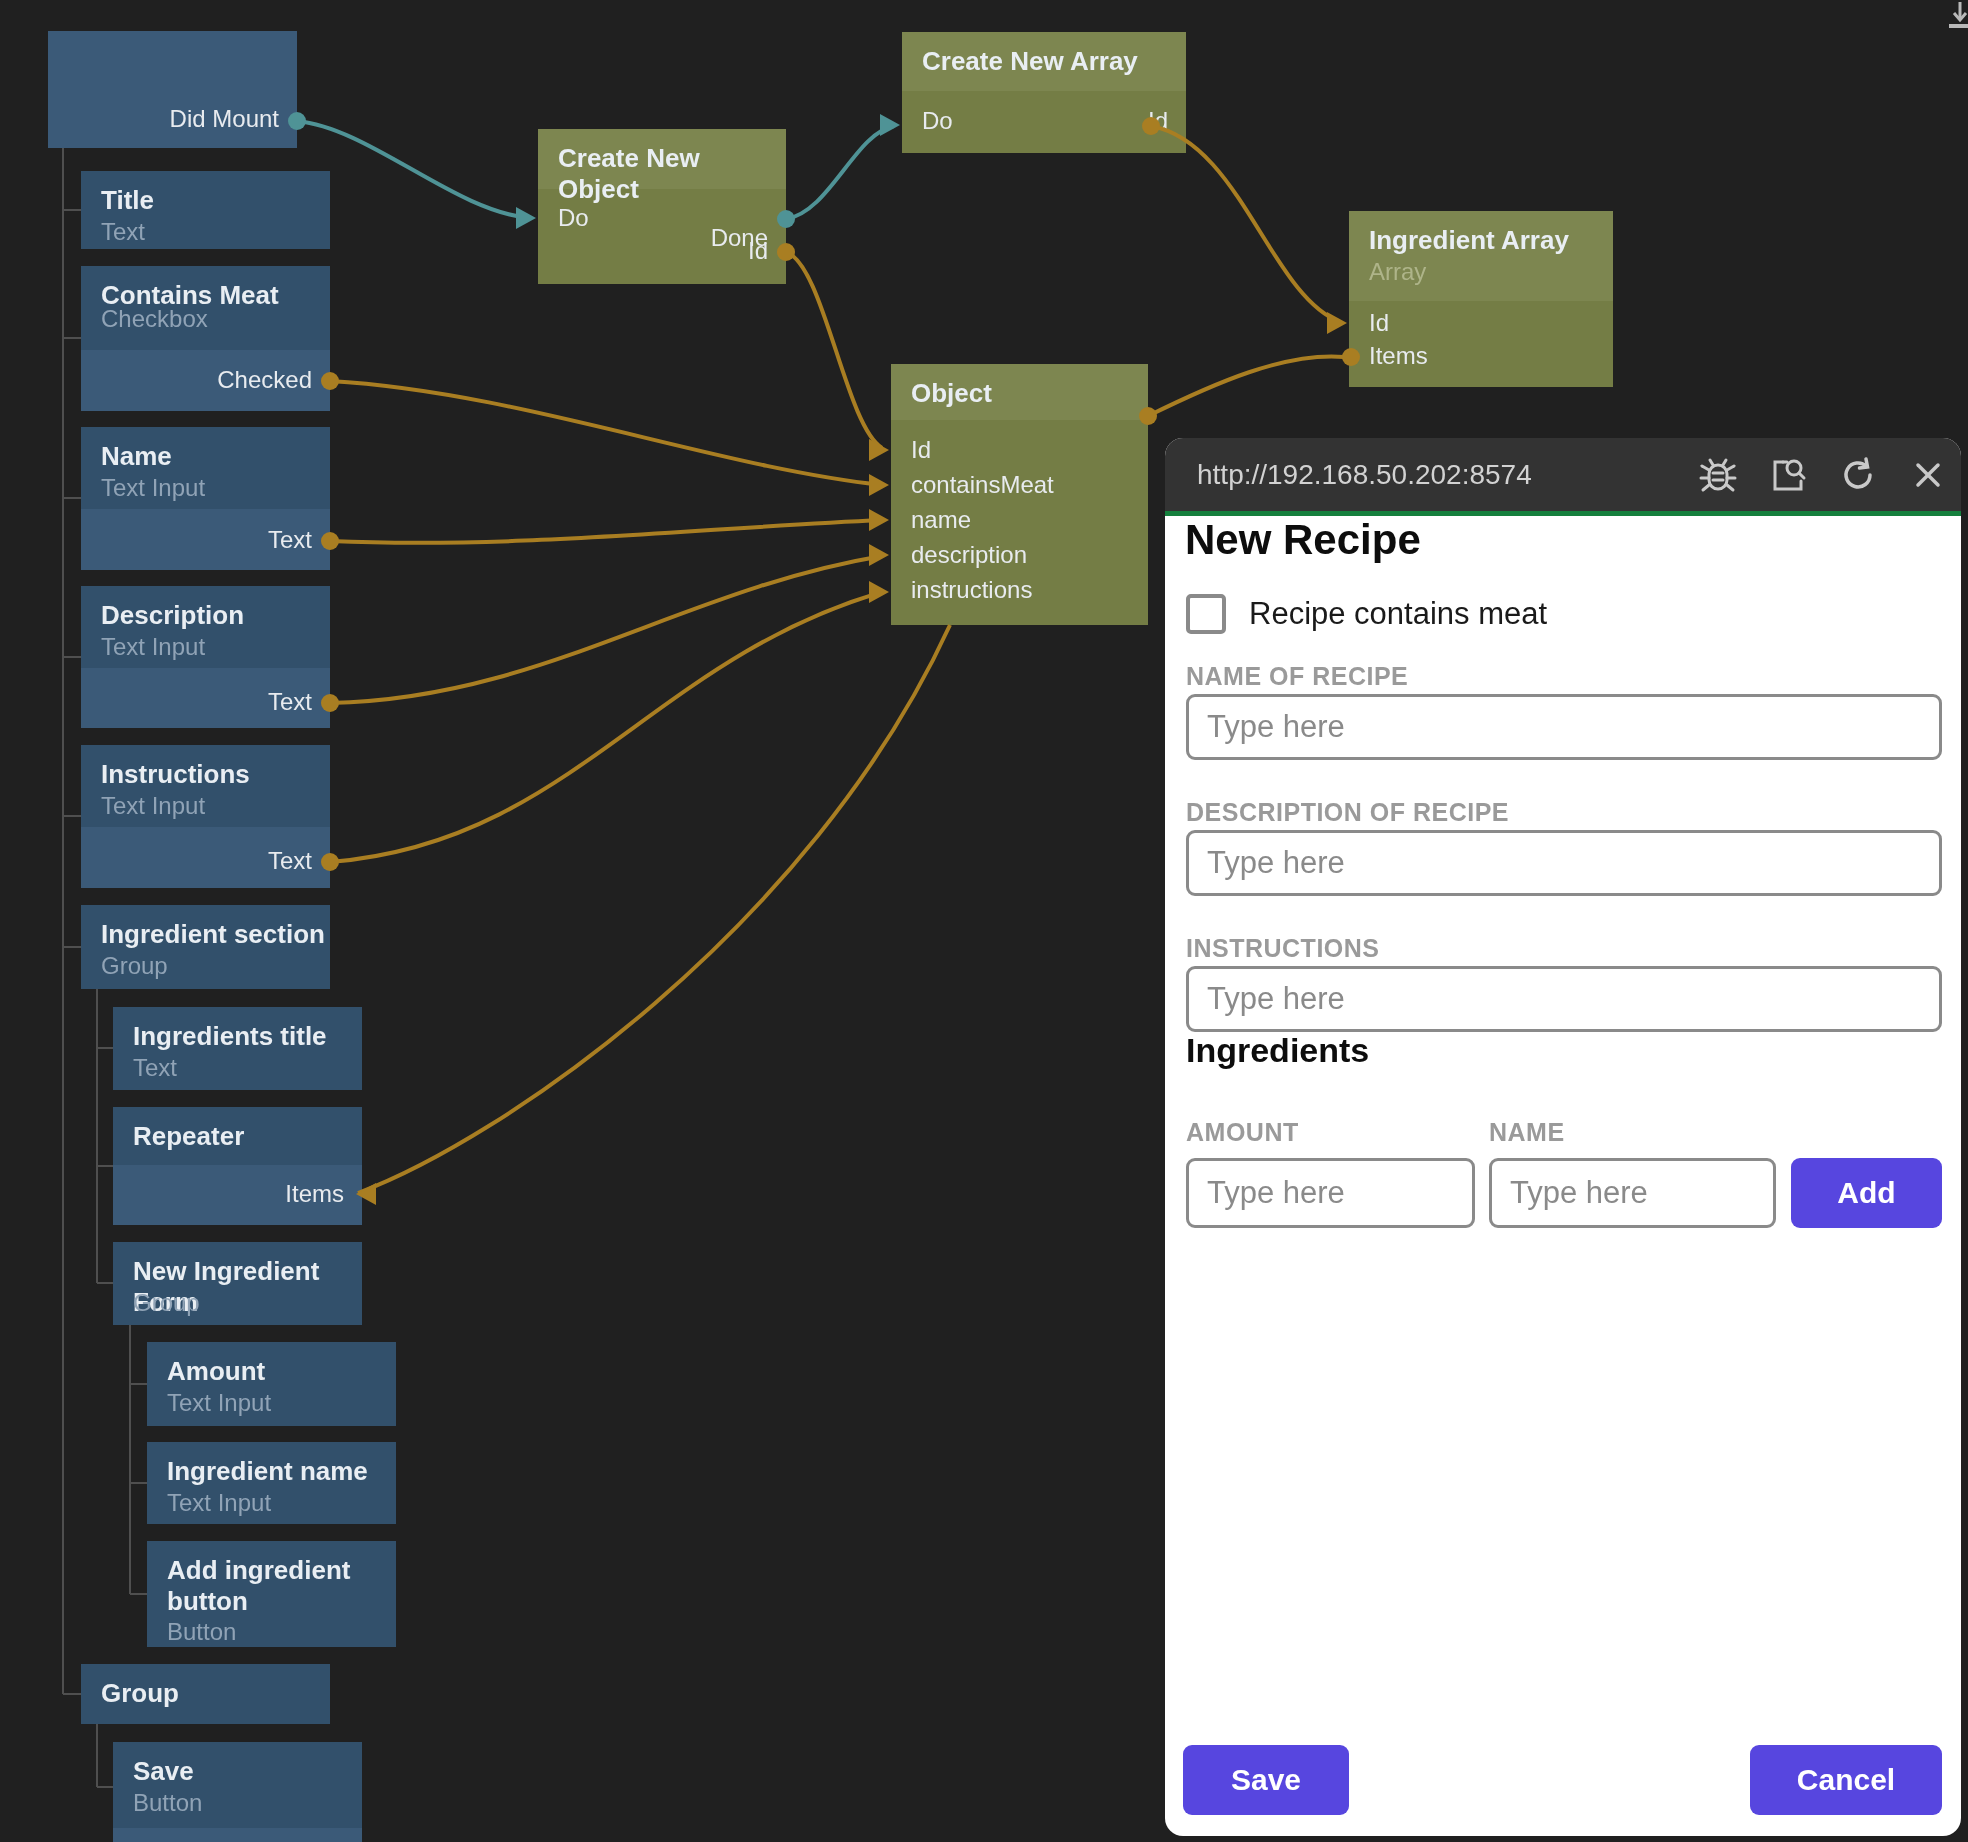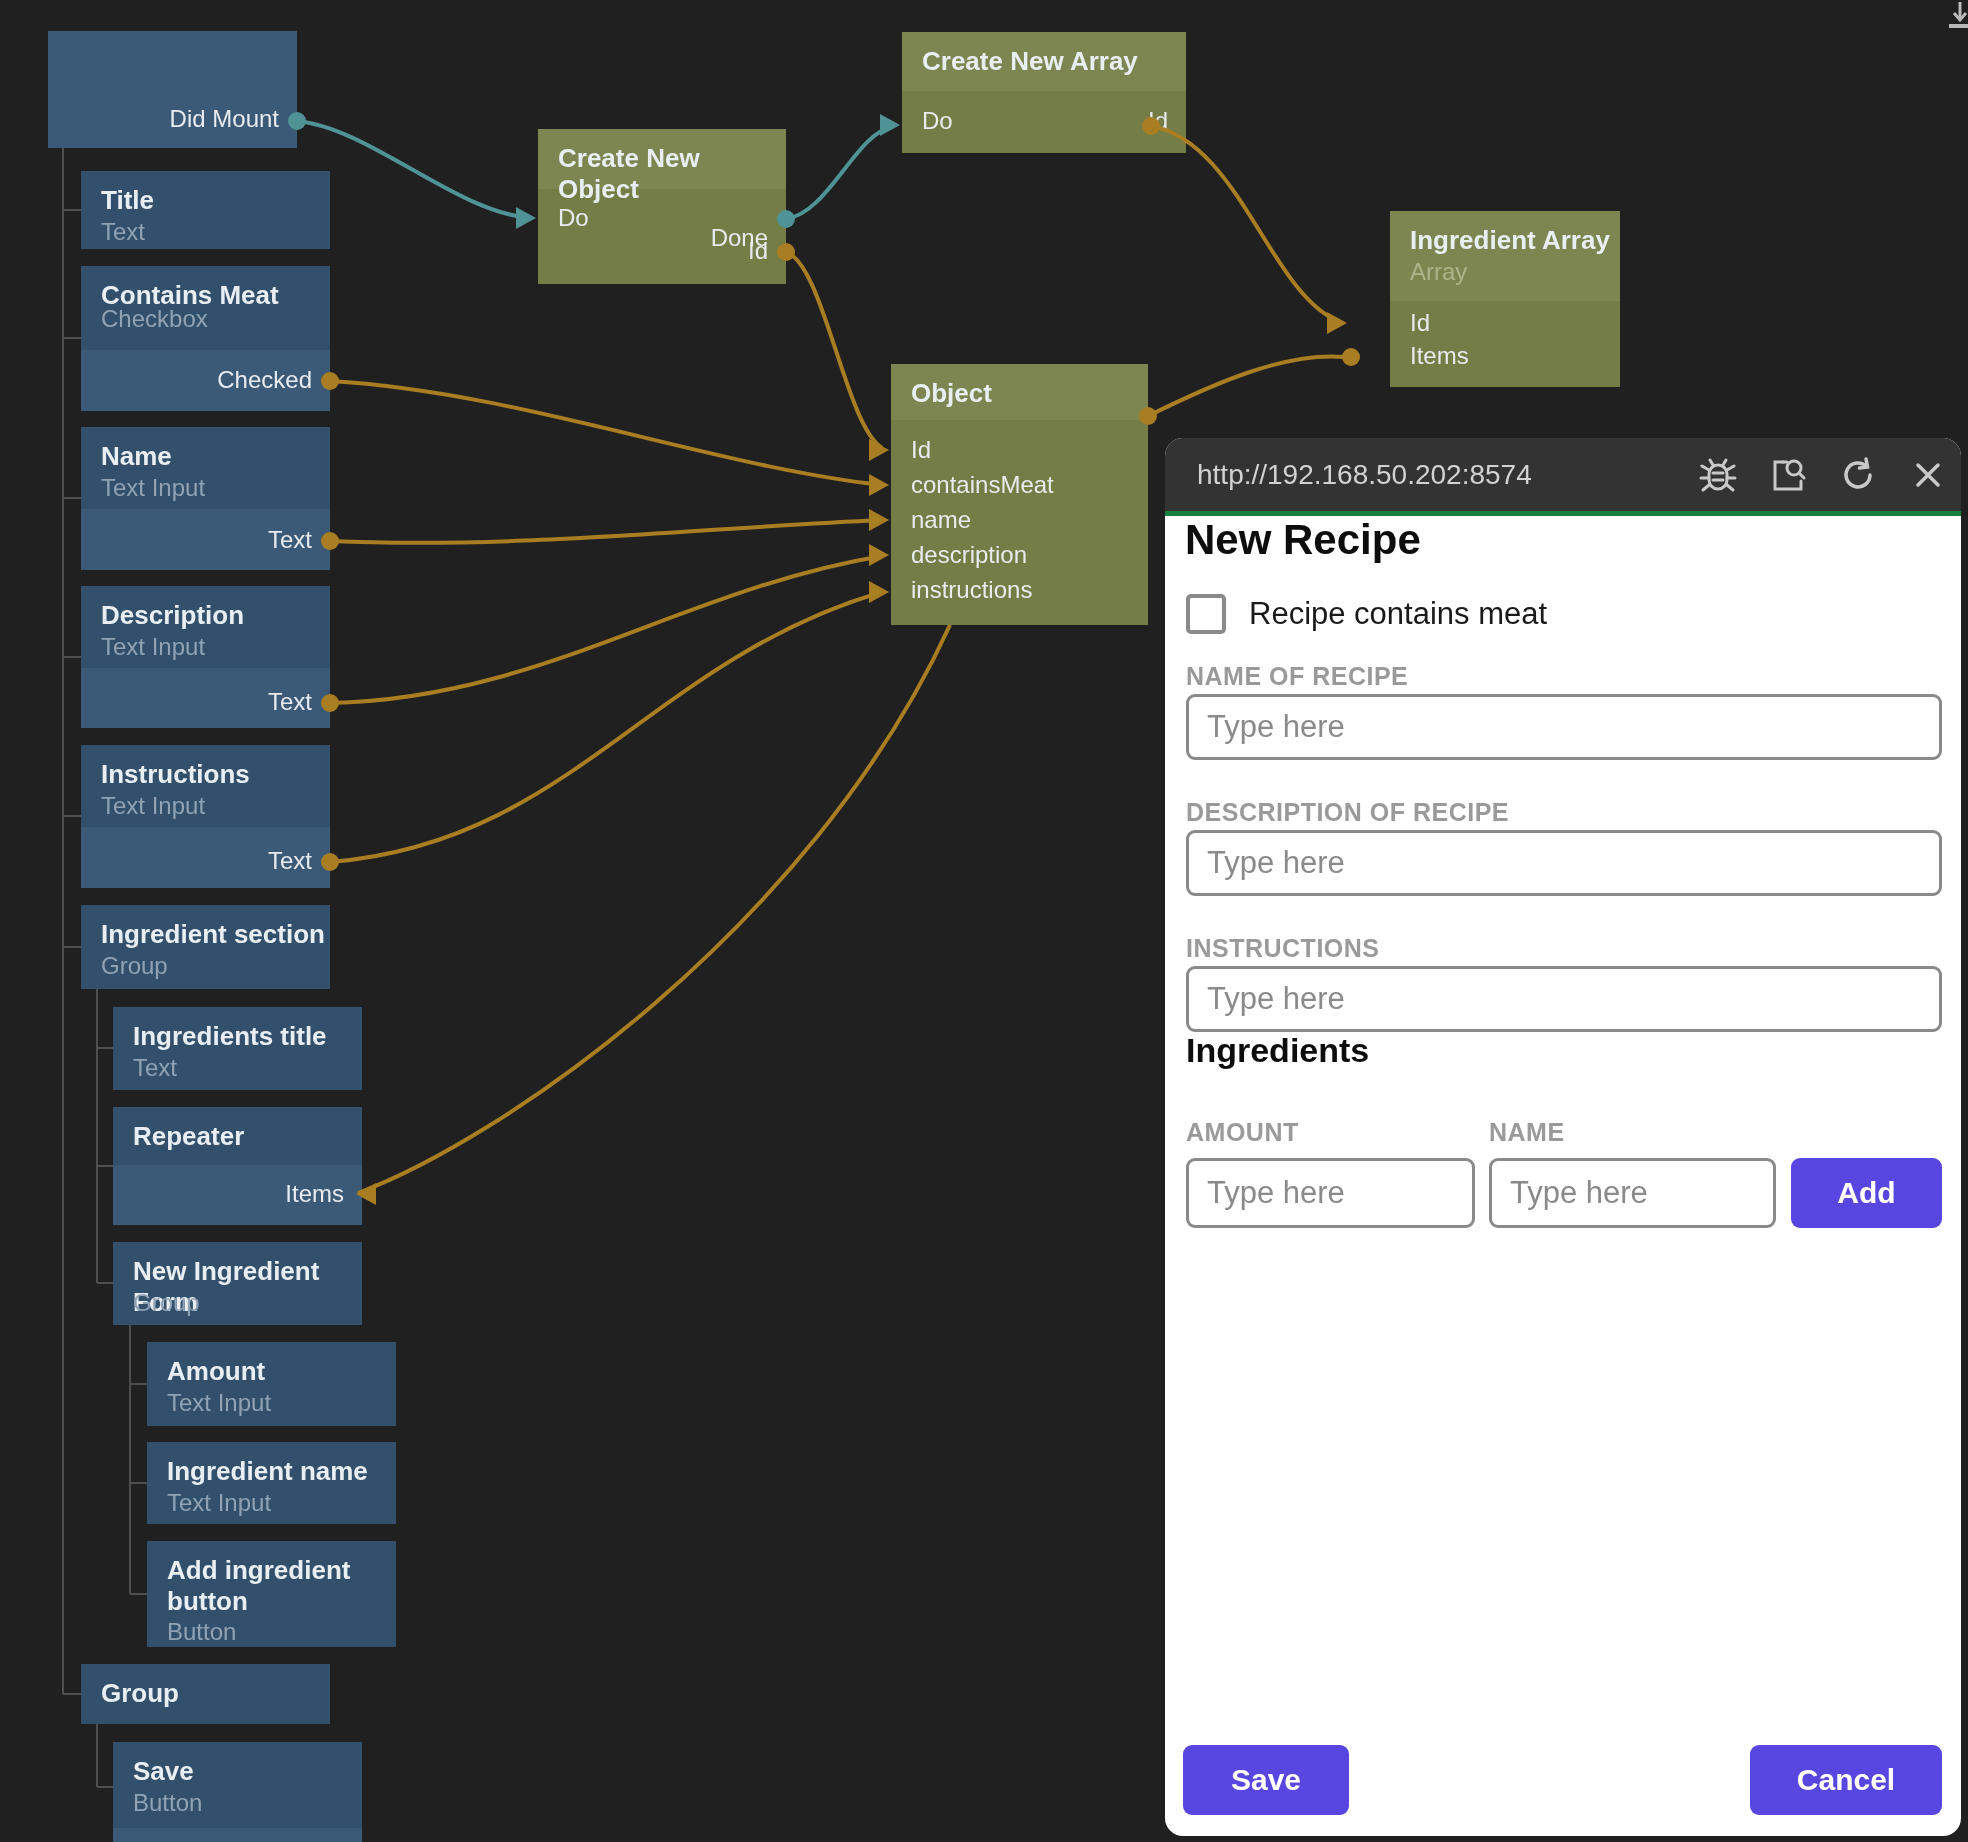--- a/index.html
+++ b/index.html
@@ -169,21 +169,21 @@
       <div class="node green" style="left: 891px; top: 364px; width: 257px; height: 261px;">
         <div class="hd" style="height: 56px;">
           <span class="title" style="top: 14px;">Object</span>
         </div>
         <div class="port l" style="top: 71px;">Id</div>
         <div class="port l" style="top: 106px;">containsMeat</div>
         <div class="port l" style="top: 141px;">name</div>
         <div class="port l" style="top: 176px;">description</div>
         <div class="port l" style="top: 211px;">instructions</div>
       </div>
-      <div class="node green" style="left: 1349px; top: 211px; width: 230px; height: 176px; margin-left: 41px;">
+      <div class="node green" style="left: 1349px; top: 211px; width: 264px; height: 176px;">
         <div class="hd" style="height: 90px;">
           <span class="title" style="top: 14px;">Ingredient Array</span>
           <span class="subtitle" style="top: 47px;">Array</span>
         </div>
         <div class="port l" style="top: 97px;">Id</div>
         <div class="port l" style="top: 130px;">Items</div>
       </div>
     </div>
   <svg class="layer" id="wirelayer" width="1968" height="1842">
       <path d="M297,121 C370,128 455,212 530,218" fill="none" stroke="#4F9396" stroke-width="4"></path>

